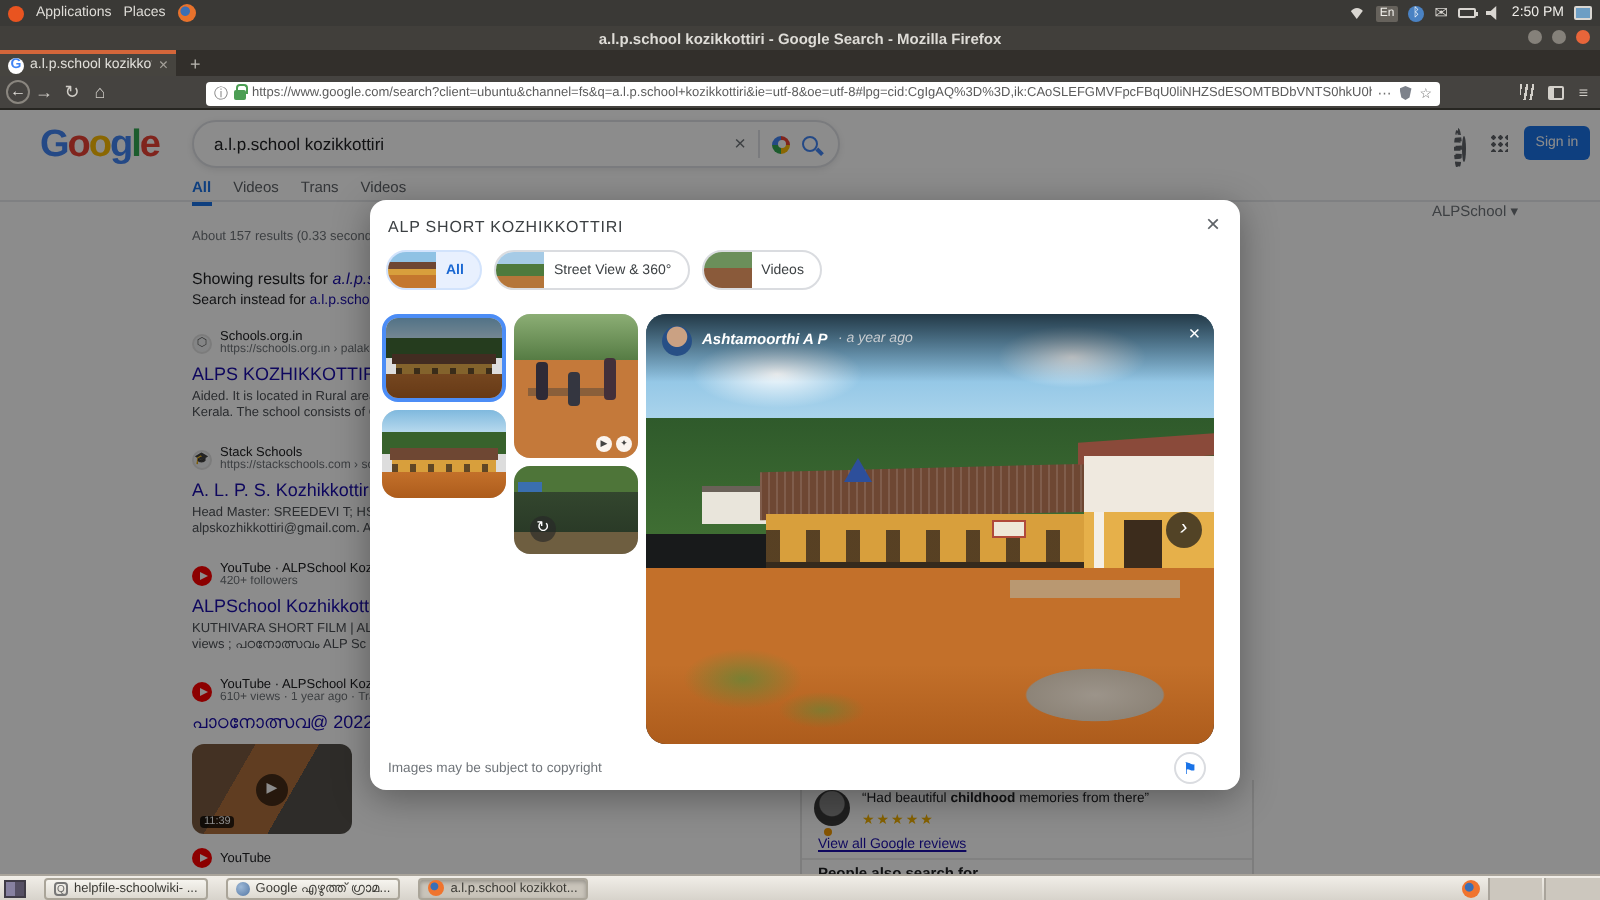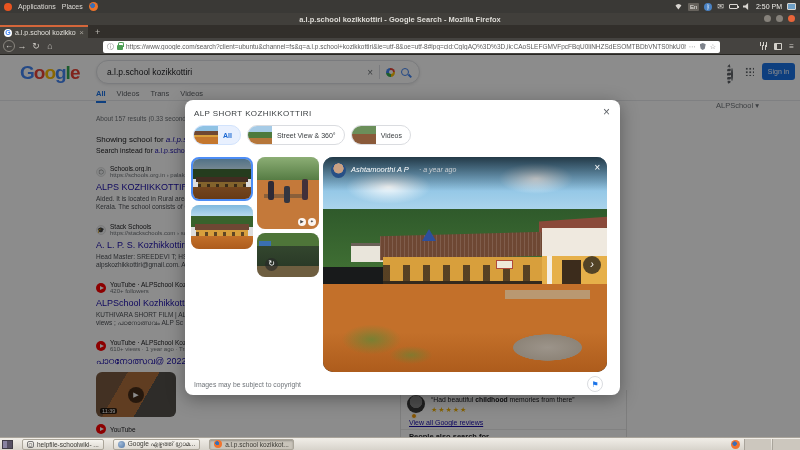--- a/index.html
+++ b/index.html
@@ -161,21 +161,21 @@
   .v-rcol{left:79%;top:46%;width:1.5%;height:18%;background:#f4efe6}
   .v-shad{left:21%;top:57.5%;width:56%;height:2%;background:#4a3520;opacity:.6}
   .v-gnd{left:0;right:0;top:59%;bottom:0;background:linear-gradient(180deg,#c3702a 0 55%,#ad5c1c)}
   .v-step{left:64%;top:62%;width:30%;height:4%;background:#b79f7e;opacity:.85}
   .v-gravel{right:4%;bottom:3%;width:34%;height:17%;background:radial-gradient(closest-side,#9c948a,#8d8478 70%,transparent 72%)}
   .v-grass{left:2%;bottom:5%;width:30%;height:20%;background:radial-gradient(closest-side,rgba(98,134,54,.75),transparent 70%)}
   .v-grass2{left:20%;bottom:2%;width:22%;height:12%;background:radial-gradient(closest-side,rgba(98,134,54,.6),transparent 70%)}
   .cap{left:0;right:0;top:0;height:34px;background:linear-gradient(rgba(0,0,0,.68),rgba(0,0,0,0))}
   .cav{left:8px;top:6px;width:15px;height:15px;border-radius:50%;
     background:radial-gradient(circle at 50% 36%,#caa183 0 40%,#274f86 44%)}
-  .cname{left:28px;top:8px;font-size:7.5px;font-weight:normal;color:#fff}
+  .cname{left:28px;top:8px;font-size:7.5px;font-weight:bold;color:#fff}
   .ctime{left:96px;top:8.5px;font-size:7px;color:#c9cdd1}
   .vclose{right:7px;top:5px;font-size:10px;color:#fff}
   .vnext{right:6px;top:99px;width:18px;height:18px;border-radius:50%;background:rgba(25,25,25,.72);
     color:#fff;font-size:11px;line-height:16px;text-align:center}
   .m-copy{position:absolute;left:9px;top:281px;font-size:6.8px;color:#70757a}
   .m-flag{position:absolute;left:402px;top:276px;width:16px;height:16px;border:1px solid #dadce0;border-radius:50%;
     color:#1a73e8;font-size:8px;line-height:15px;text-align:center}
   
   .k-top{left:0;right:0;top:0;height:32%;background:linear-gradient(#8cae75,#567c44)}
   .k-gnd{left:0;right:0;top:32%;bottom:0;background:#c4793a}
@@ -287,21 +287,21 @@
       <span class="gtab">Trans</span>
       <span class="gtab">Videos</span>
     </div>
     <div class="tabline"></div>
     <span class="safesearch">ALPSchool ▾</span>
 
     
     <div class="rescol">
       <div class="stats rline">About 157 results (0.33 seconds)</div>
       <div class="showing rline">
-        <span>Showing school for </span><a href="#">a.l.p.school kozhikkottiri</a>
+        <span>Showing results for </span><a href="#">a.l.p.school kozhikkottiri</a>
       </div>
       <div class="instead rline">
         <span>Search instead for </span><a href="#">a.l.p.school kozikkottiri</a>
       </div>
 
       <div class="result">
         <div class="sitehead rline">
             <span class="favic">⬡</span>
           <span>
               <div class="sname rline">Schools.org.in</div>

